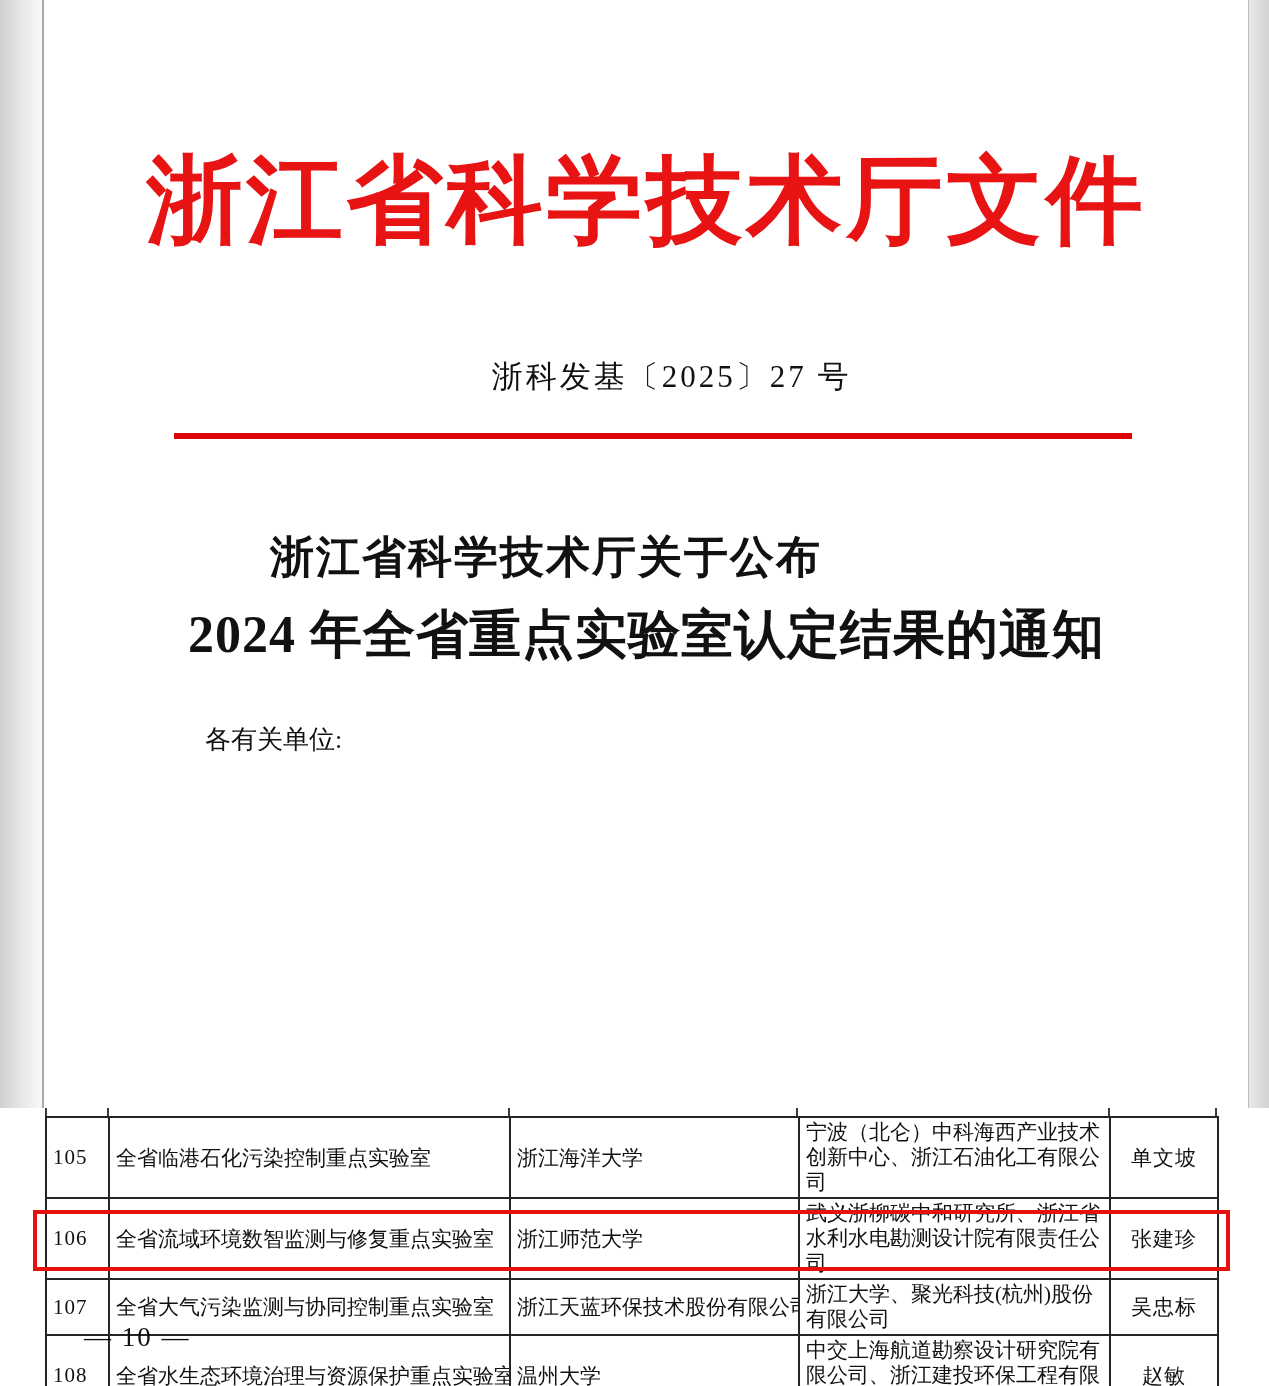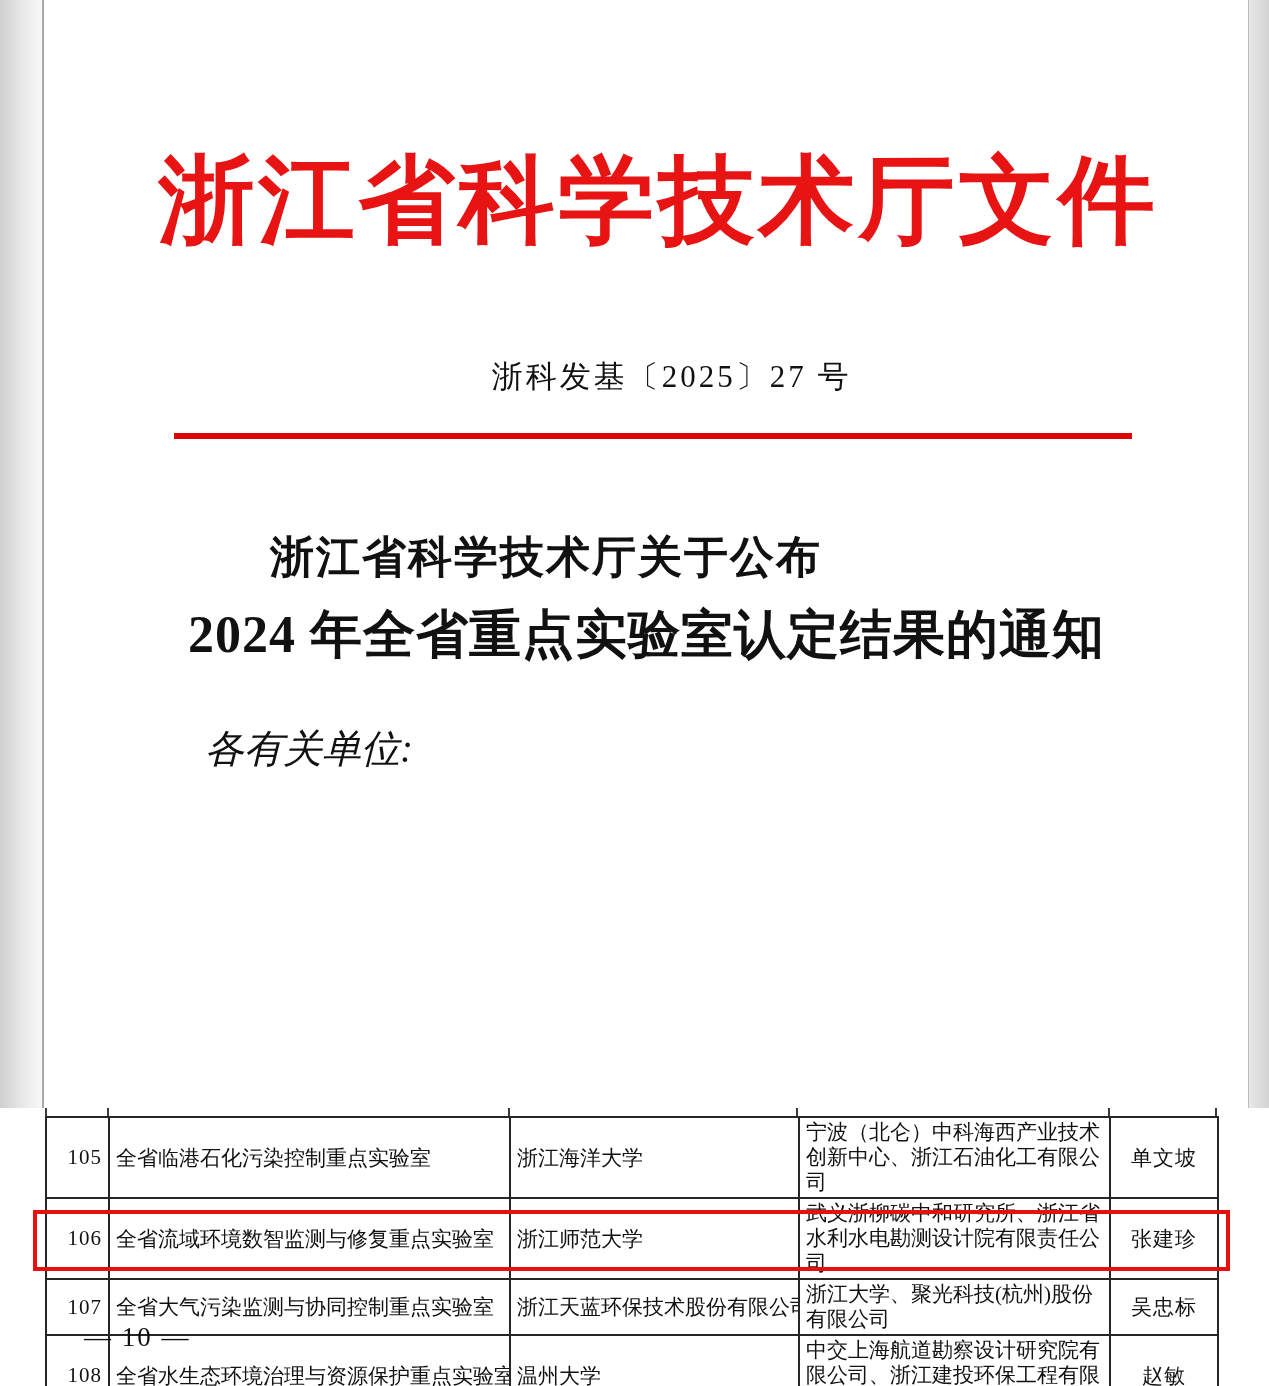--- a/index.html
+++ b/index.html
@@ -36,21 +36,21 @@
   }
   .subtitle-1 {
     position:absolute; left:44px; top:528px; width:1004px;
     text-align:center; font-size:44px; font-weight:bold; letter-spacing:2px;
   }
   .subtitle-2 {
     position:absolute; left:44px; top:600px; width:1205px;
     text-align:center; font-size:52px; font-weight:bold; letter-spacing:1px;
   }
   .salutation {
-    position:absolute; left:205px; top:722px; font-size:39px;font-style:italic;
+    position:absolute; left:205px; top:722px; font-size:26px;
   }
   .body-par {
     position:absolute; left:203px; top:766px; width:918px;
     font-size:33.5px; line-height:59px;
     text-align:justify; text-indent:2em; word-break:break-all;
   }
   
   .bottom-sheet {
     position:absolute; left:0; top:1108px; width:1269px; height:278px;
     background:#ffffff;
@@ -58,21 +58,21 @@
   .labs-table {
     position:absolute; left:45px; top:1116px; width:1172px;
     border-collapse:collapse; table-layout:fixed;
   }
   .labs-table td {
     border:2px solid #262626; vertical-align:middle;
     padding:2px 6px; font-size:21px; overflow:hidden;
   }
   .labs-table tr { height:49px; }
   .labs-table tr:nth-child(3) { height:55px; }
-  .c-no { text-align:right; letter-spacing:1px; }
+  .c-no { text-align:left; letter-spacing:1px; }
   .c-lab { padding-left:12px; white-space:nowrap; }
   .c-host { font-size:19px; white-space:nowrap; padding-left:10px; }
   .c-partners { font-size:20px; line-height:25px; word-break:break-all; padding:3px 8px;margin-left:41px; }
   .c-director { text-align:center; letter-spacing:1px; }
   .stub { position:absolute; top:1108px; width:2px; height:9px; background:#3a3a3a; }
   .highlight-box {
     position:absolute; left:33px; top:1210px; width:1197px; height:61px;
     border:4px solid #e8100c; box-sizing:border-box; background:transparent;
     pointer-events:none;
   }
@@ -81,21 +81,21 @@
   }
 </style>
 </head>
 <body>
 
 <div class="canvas">
 
   <div class="margin-left"></div>
   <div class="margin-right"></div>
 
-  <div class="doc-title" style="color: rgb(232, 19, 19); margin-left: 12px;">浙江省科学技术厅文件</div>
+  <div class="doc-title" style="color: rgb(232, 19, 19);">浙江省科学技术厅文件</div>
 
   <div class="doc-number">浙科发基〔2025〕27 号</div>
 
   <div class="red-rule" style="background: rgb(221, 5, 5);"></div>
 
   <div class="subtitle-1">浙江省科学技术厅关于公布</div>
   <div class="subtitle-2">2024 年全省重点实验室认定结果的通知</div>
 
   <div class="salutation">各有关单位:</div>
 

